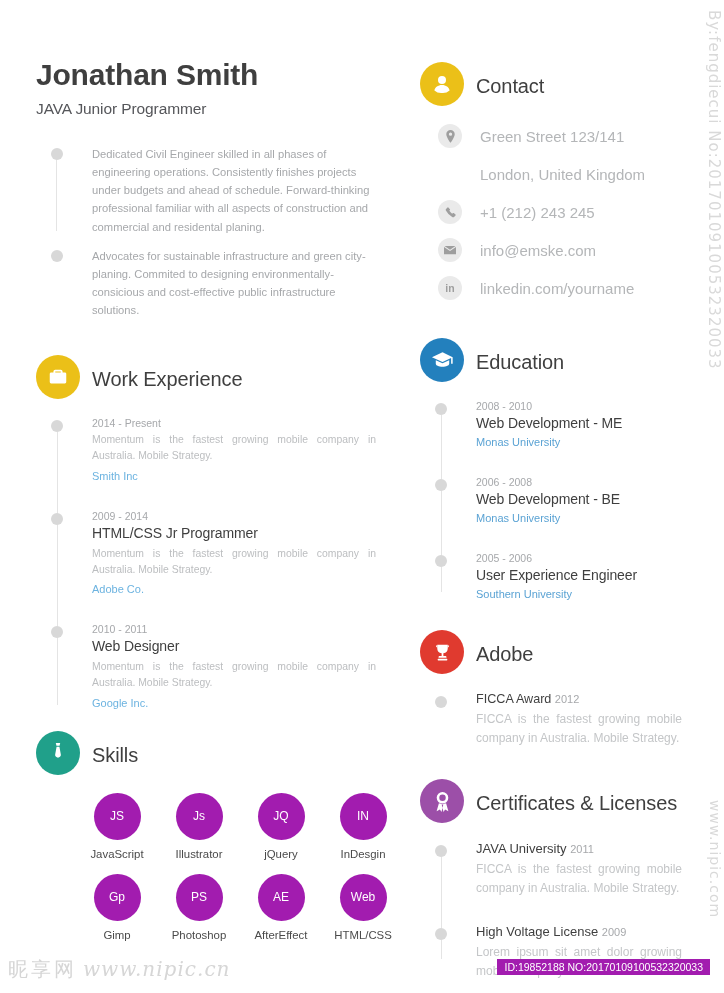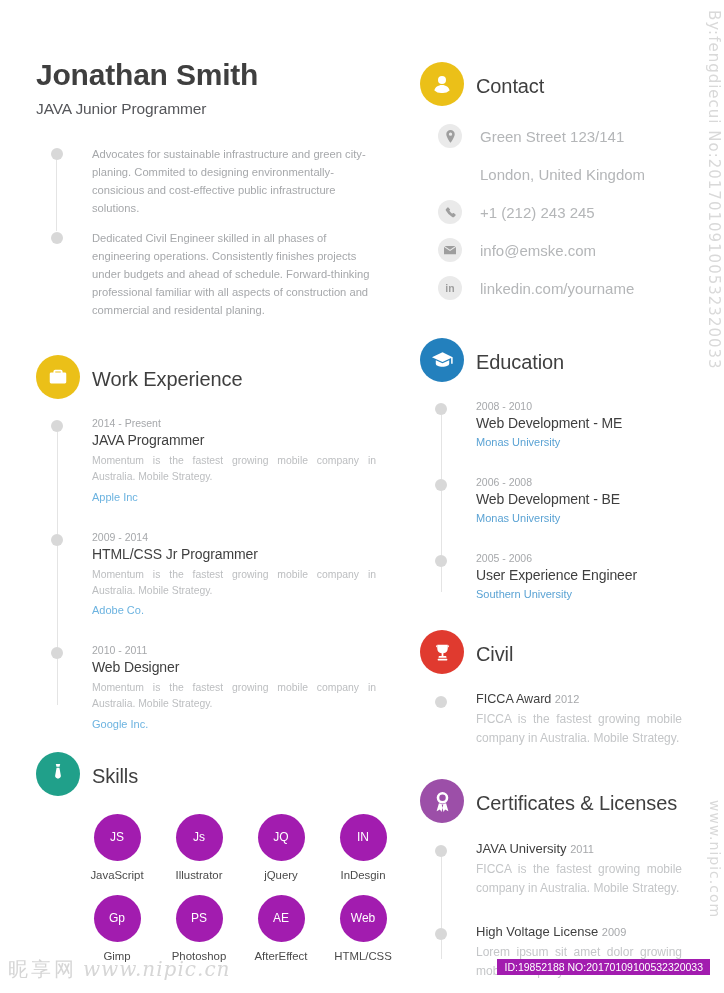--- a/index.html
+++ b/index.html
@@ -149,47 +149,46 @@
 
   <div class="col-left">
 
     <div class="name">Jonathan Smith</div>
     <div class="subtitle">JAVA Junior Programmer</div>
 
     <div class="summary">
       <div class="tl-line"></div>
       <div class="summary-para">
         <span class="tl-dot"></span>
-        <span>Advocates for sustainable infrastructure and green city-planing. Commited to designing environmentally-consicious and cost-effective public infrastructure solutions.</span>
+        <span>Dedicated Civil Engineer skilled in all phases of engineering operations. Consistently finishes projects under budgets and ahead of schedule. Forward-thinking professional familiar with all aspects of construction and commercial and residental planing.</span>
       </div>
       <div class="summary-para">
         <span class="tl-dot"></span>
-        <span>Dedicated Civil Engineer skilled in all phases of engineering operations. Consistently finishes projects under budgets and ahead of schedule. Forward-thinking professional familiar with all aspects of construction and commercial and residental planing.</span>
+        <span>Advocates for sustainable infrastructure and green city-planing. Commited to designing environmentally-consicious and cost-effective public infrastructure solutions.</span>
       </div>
     </div>
 
     <div class="sec" style="margin-top:36px;">
       <div class="sec-head">
         <div class="sec-badge" style="background:#ebc018;">
           <svg width="22" height="22" viewBox="0 0 24 24" fill="#ffffff">
             <path d="M9 4h6a2 2 0 0 1 2 2v1h2.5A1.5 1.5 0 0 1 21 8.5v9A1.5 1.5 0 0 1 19.5 19h-15A1.5 1.5 0 0 1 3 17.5v-9A1.5 1.5 0 0 1 4.5 7H7V6a2 2 0 0 1 2-2zm0 3h6V6H9v1z"></path>
           </svg>
         </div>
         <div class="sec-title">Work Experience</div>
       </div>
 
       <div style="position:relative;">
         <div class="tl-rail" style="top:8px; height:280px;"></div>
 
         <div class="entry" style="margin-bottom:28px;">
           <span class="tl-dot"></span>
           <div class="entry-date">2014 - Present</div>
-          <div class="entry-title">JAVA Programmer</div>
           <div class="entry-desc">Momentum is the fastest growing mobile company in Australia. Mobile Strategy.</div>
-          <div class="entry-org">Apple Inc</div>
+          <div class="entry-org">Smith Inc</div>
         </div>
 
         <div class="entry" style="margin-bottom:28px;">
           <span class="tl-dot"></span>
           <div class="entry-date">2009 - 2014</div>
           <div class="entry-title">HTML/CSS Jr Programmer</div>
           <div class="entry-desc">Momentum is the fastest growing mobile company in Australia. Mobile Strategy.</div>
           <div class="entry-org">Adobe Co.</div>
         </div>
 
@@ -345,21 +344,21 @@
 
     <div class="sec" style="margin-top:30px;">
       <div class="sec-head">
         <div class="sec-badge" style="background:#e03a2f;">
           <svg width="21" height="21" viewBox="0 0 24 24" fill="#ffffff">
             <path d="M6 3h12v4a6 6 0 0 1-5 5.9V16h2.5a1 1 0 0 1 1 1v1H7.5v-1a1 1 0 0 1 1-1H11v-3.1A6 6 0 0 1 6 7V3z"></path>
             <path d="M4.5 4H6v2.5A2.5 2.5 0 0 1 4.5 4zM18 4h1.5A2.5 2.5 0 0 1 18 6.5V4z"></path>
             <rect x="6.5" y="19" width="11" height="2" rx="0.6"></rect>
           </svg>
         </div>
-        <div class="sec-title">Civil</div>
+        <div class="sec-title">Adobe</div>
       </div>
 
       <div class="award-entry">
         <span class="tl-dot"></span>
         <div class="award-title">
           <span>FICCA Award</span>
           <span class="yr">2012</span>
         </div>
         <div class="award-desc">FICCA is the fastest growing mobile company in Australia. Mobile Strategy.</div>
       </div>

